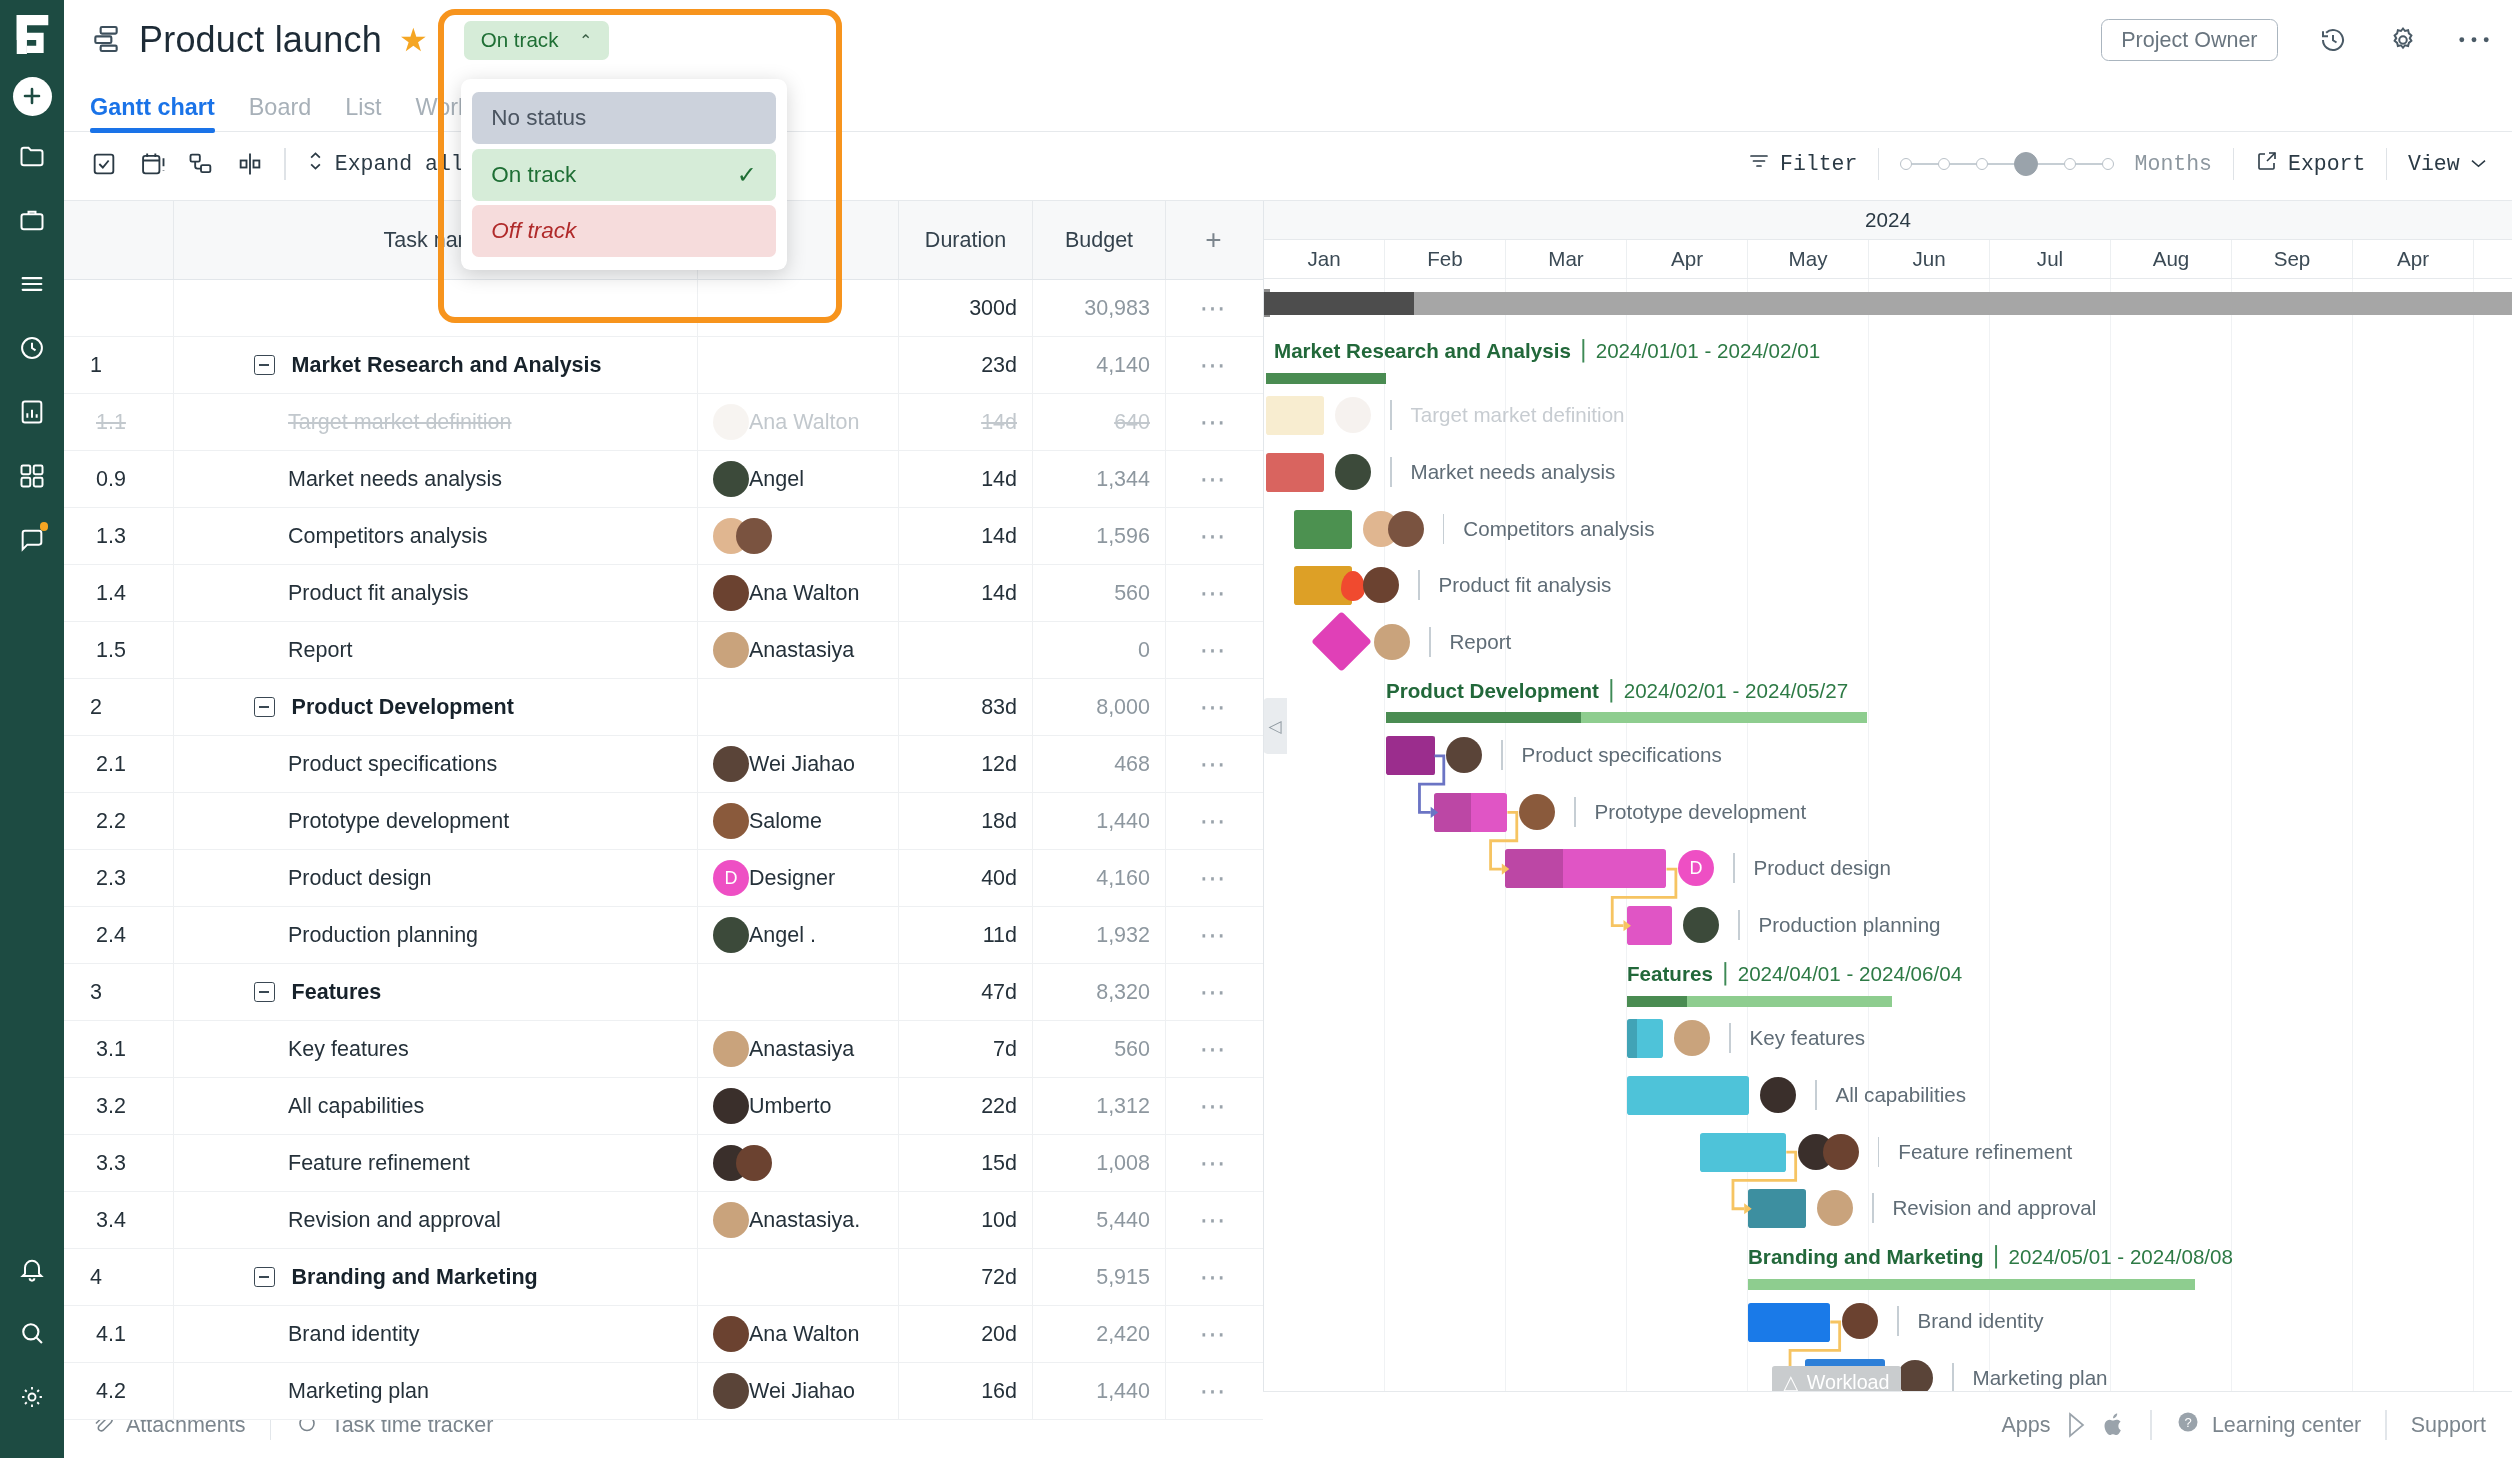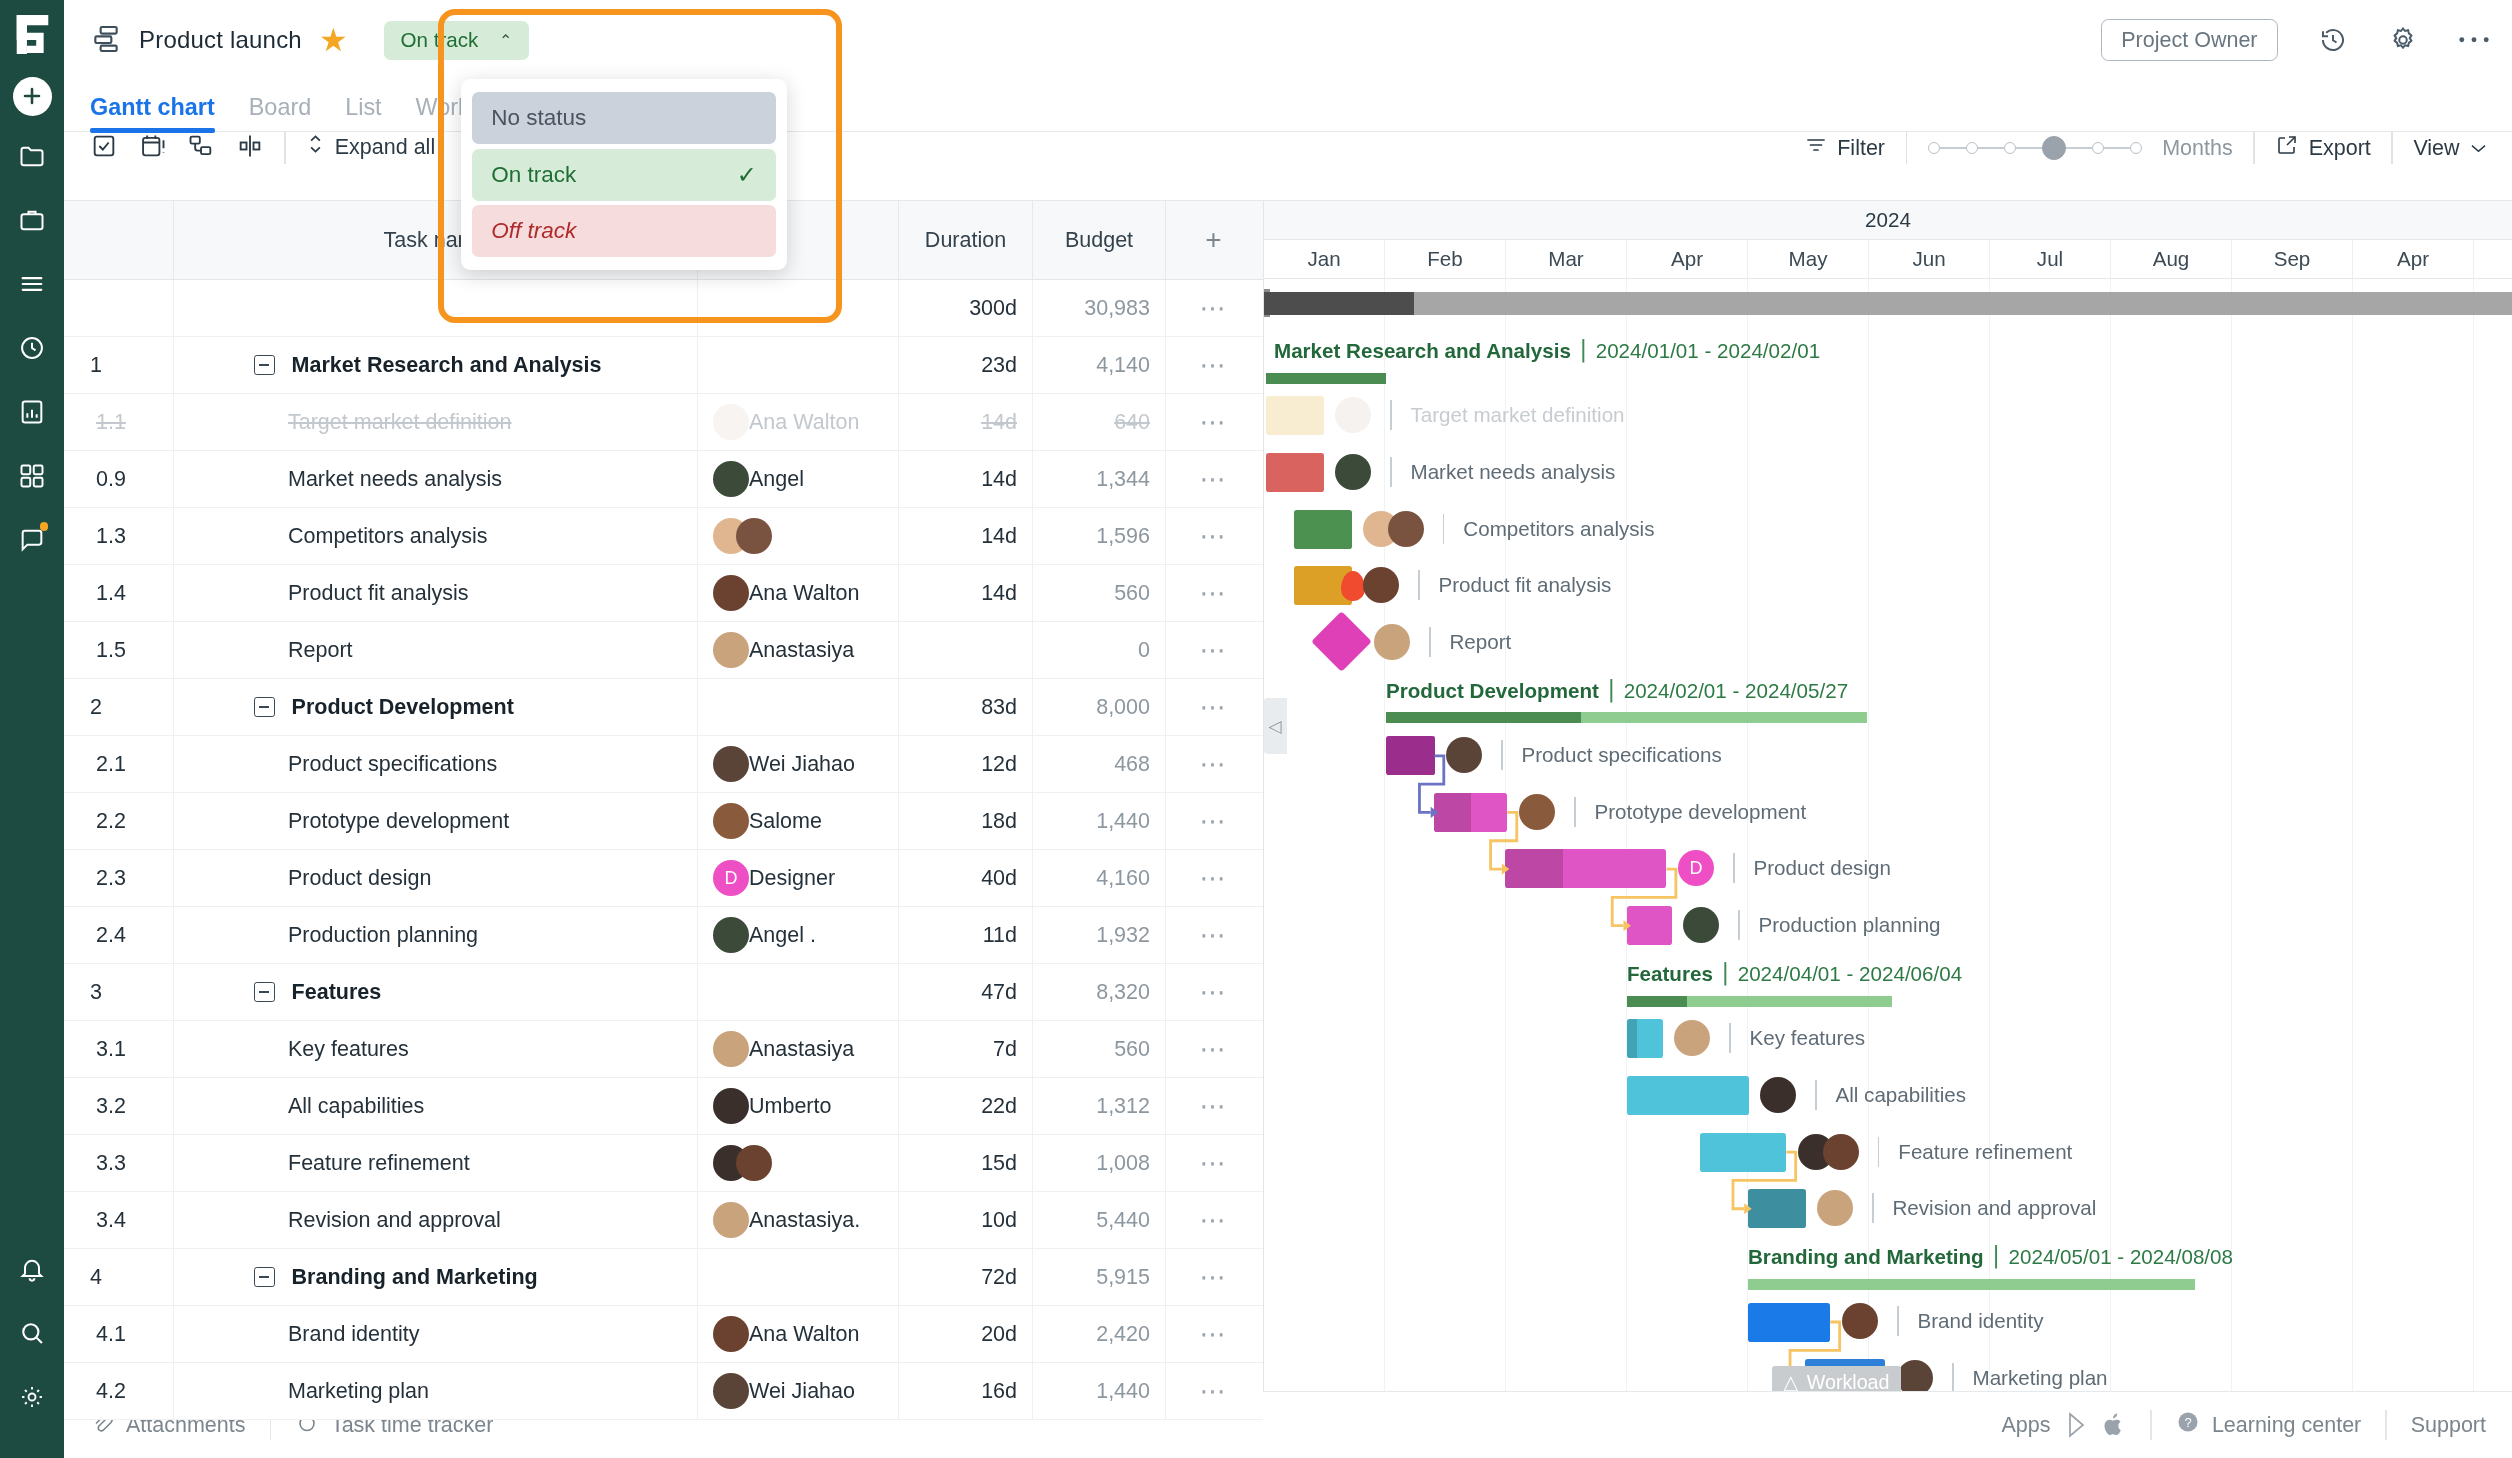--- a/index.html
+++ b/index.html
@@ -27,21 +27,21 @@
   .rail-plus { background: #ffffff; border-radius: 50%; width: 39px; height: 39px; color: #1d4b42; }
   .rail-bottom { position: absolute; bottom: 20.6px; display: flex; flex-direction: column; align-items: center; }
   .rail-dot { position: absolute; top: 5.6px; right: 7.5px; width: 8.4px; height: 8.4px; border-radius: 50%; background: #f5a623; }
 
   
   .main { flex: 1; display: flex; flex-direction: column; height: 1458px; min-width: 0; position: relative; }
 
   
   .hdr { height: 80px; display: flex; align-items: center; padding: 0 22.5px 0 26px; flex: 0 0 80px; }
   .hdr-icon { color: #3d4f5c; margin-right: 17px; }
-  .hdr-title { font-size: 24px; color: #1d2b36; font-weight: 400; letter-spacing: 0.2px; }
+  .hdr-title { font-size: 36px; color: #1d2b36; font-weight: 400; letter-spacing: 0.2px; }
   .hdr-star { margin-left: 17px; color: #f5a623; font-size: 32px; line-height: 1; cursor: pointer; }
   .status-pill {
     margin-left: 36px; background: #d6ecd8; color: #1f6f35;
     padding: 7.5px 17px; border-radius: 6.6px; font-size: 20.6px;
     display: inline-flex; align-items: center; gap: 20.6px; cursor: pointer;
   }
   .status-pill .caret { font-size: 16px; color: #3a5f45; }
   .hdr-right { margin-left: auto; display: flex; align-items: center; gap: 40px; }
   .owner-btn {
     border: 1.4px solid #aab5bf; color: #69757f; border-radius: 7.5px;
@@ -50,22 +50,22 @@
   .ico-btn { color: #4a5a66; cursor: pointer; display: flex; align-items: center; }
 
   
   .tabs { height: 52px; flex: 0 0 52px; display: flex; align-items: flex-end; padding-left: 26px; gap: 34px;
           border-bottom: 1.4px solid #e6e9ec; }
   .tab { font-size: 23.4px; color: #a7b0b8; padding-bottom: 10.3px; cursor: pointer; position: relative; white-space: nowrap; }
   .tab.active { color: #1a73e8; font-weight: 600; }
   .tab.active::after { content: ""; position: absolute; left: 0; right: 0; bottom: -1.9px; height: 4.7px; background: #1a73e8; border-radius: 1.9px; }
 
   
-  .toolbar { height: 69px; flex: 0 0 69px; display: flex; align-items: flex-start; padding: 0 24px 4px 26px;
-             border-bottom: 1.4px solid #e6e9ec; }
+  .toolbar { height: 69px; flex: 0 0 69px; display: flex; align-items: center; padding: 0 24px 4px 26px;
+             border-bottom: 1.4px solid #e6e9ec; font-family: Liberation Mono, monospace; }
   .tb-group { display: flex; align-items: center; gap: 20.6px; }
   .tb-ico { color: #2b3a45; cursor: pointer; display: flex; align-items: center; }
   .tb-div { width: 1.4px; height: 32px; background: #dfe3e7; margin: 0 20.6px; }
   .tb-text { font-size: 21.5px; color: #2b3a45; cursor: pointer; display: flex; align-items: center; gap: 9.4px; white-space: nowrap; }
   .tb-text.muted { color: #8d979f; }
   .tb-right { margin-left: auto; display: flex; align-items: center; }
   .zoom-slider { display: flex; align-items: center; }
   .zs-dot { width: 12px; height: 12px; border-radius: 50%; border: 1.9px solid #b9c1c8; background: #fff; }
   .zs-dot.on { width: 24px; height: 24px; background: #9aa3ab; border-color: #9aa3ab; }
   .zs-line { width: 26px; height: 1.9px; background: #c6ced4; }

